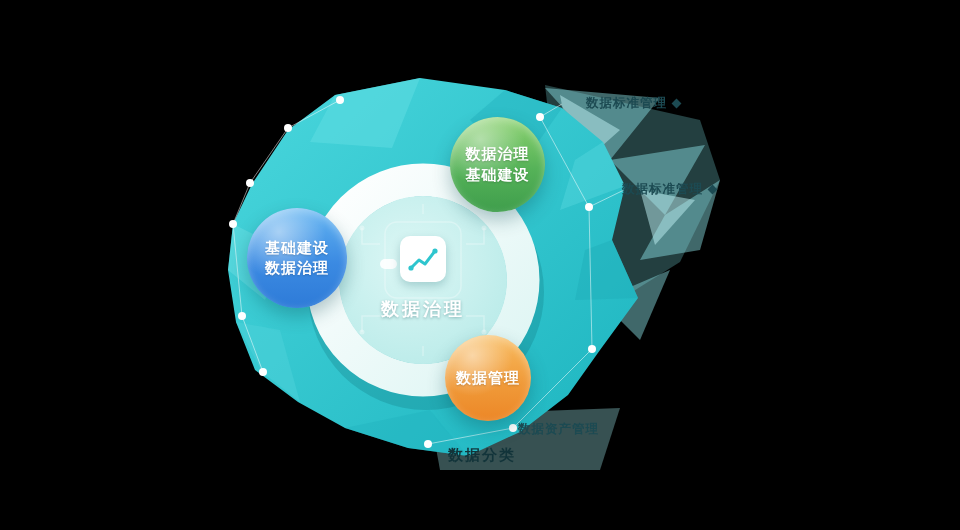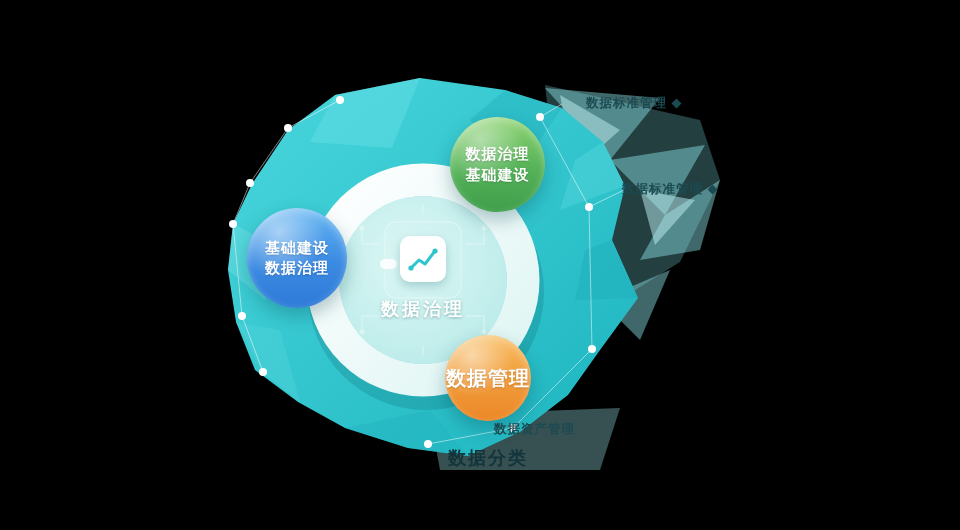--- a/index.html
+++ b/index.html
@@ -28,21 +28,21 @@
   .node-blue{
     left:247px;top:208px;width:100px;height:100px;
     background:radial-gradient(circle at 32% 24%, rgba(255,255,255,.5), rgba(255,255,255,0) 46%),
                linear-gradient(180deg,#63B5F2 0%,#3B8AE2 55%,#2E7BD8 100%);
   }
   .node-orange{
     left:445px;top:335px;width:86px;height:86px;
     background:radial-gradient(circle at 32% 24%, rgba(255,255,255,.5), rgba(255,255,255,0) 46%),
                linear-gradient(180deg,#F8BB5E 0%,#F09B3A 55%,#EC8727 100%);
   }
-  .node-orange .nline{font-size:20px;}
+  .node-orange .nline{font-size:15px;}
 
   
   .center-icon{
     position:absolute;left:400px;top:236px;width:46px;height:46px;
     background:#ffffff;border-radius:10px;
     display:flex;align-items:center;justify-content:center;
     box-shadow:0 4px 10px rgba(10,90,100,.25);
   }
   .icon-pill{
     position:absolute;left:380px;top:259px;width:17px;height:10px;
@@ -56,22 +56,22 @@
 
   
   .plabel{
     position:absolute;display:flex;align-items:center;gap:6px;
     color:#1C4A52;font-size:12.5px;font-weight:700;letter-spacing:1px;
     white-space:nowrap;
   }
   .diamond{width:7px;height:7px;background:#1C4A52;transform:rotate(45deg);flex:0 0 auto;}
   .plabel-top{left:586px;top:95px;}
   .plabel-right{left:622px;top:181px;}
-  .plabel-bottomright{left:494px;top:421px;align-items:center;}
-  .plabel-bottom{left:448px;top:446px;font-size:18px;font-weight:800;color:#12343A;letter-spacing:2px;}
+  .plabel-bottomright{left:518px;top:421px;align-items:center;}
+  .plabel-bottom{left:448px;top:446px;font-size:15px;font-weight:800;color:#12343A;letter-spacing:2px;}
 </style>
 </head>
 <body>
 
 <div class="stage">
 
   <svg class="bg" width="960" height="530" viewBox="0 0 960 530">
     <defs>
       <linearGradient id="blobGrad" x1="0" y1="0" x2="1" y2="1">
         <stop offset="0" stop-color="#4AD7DD"></stop>

